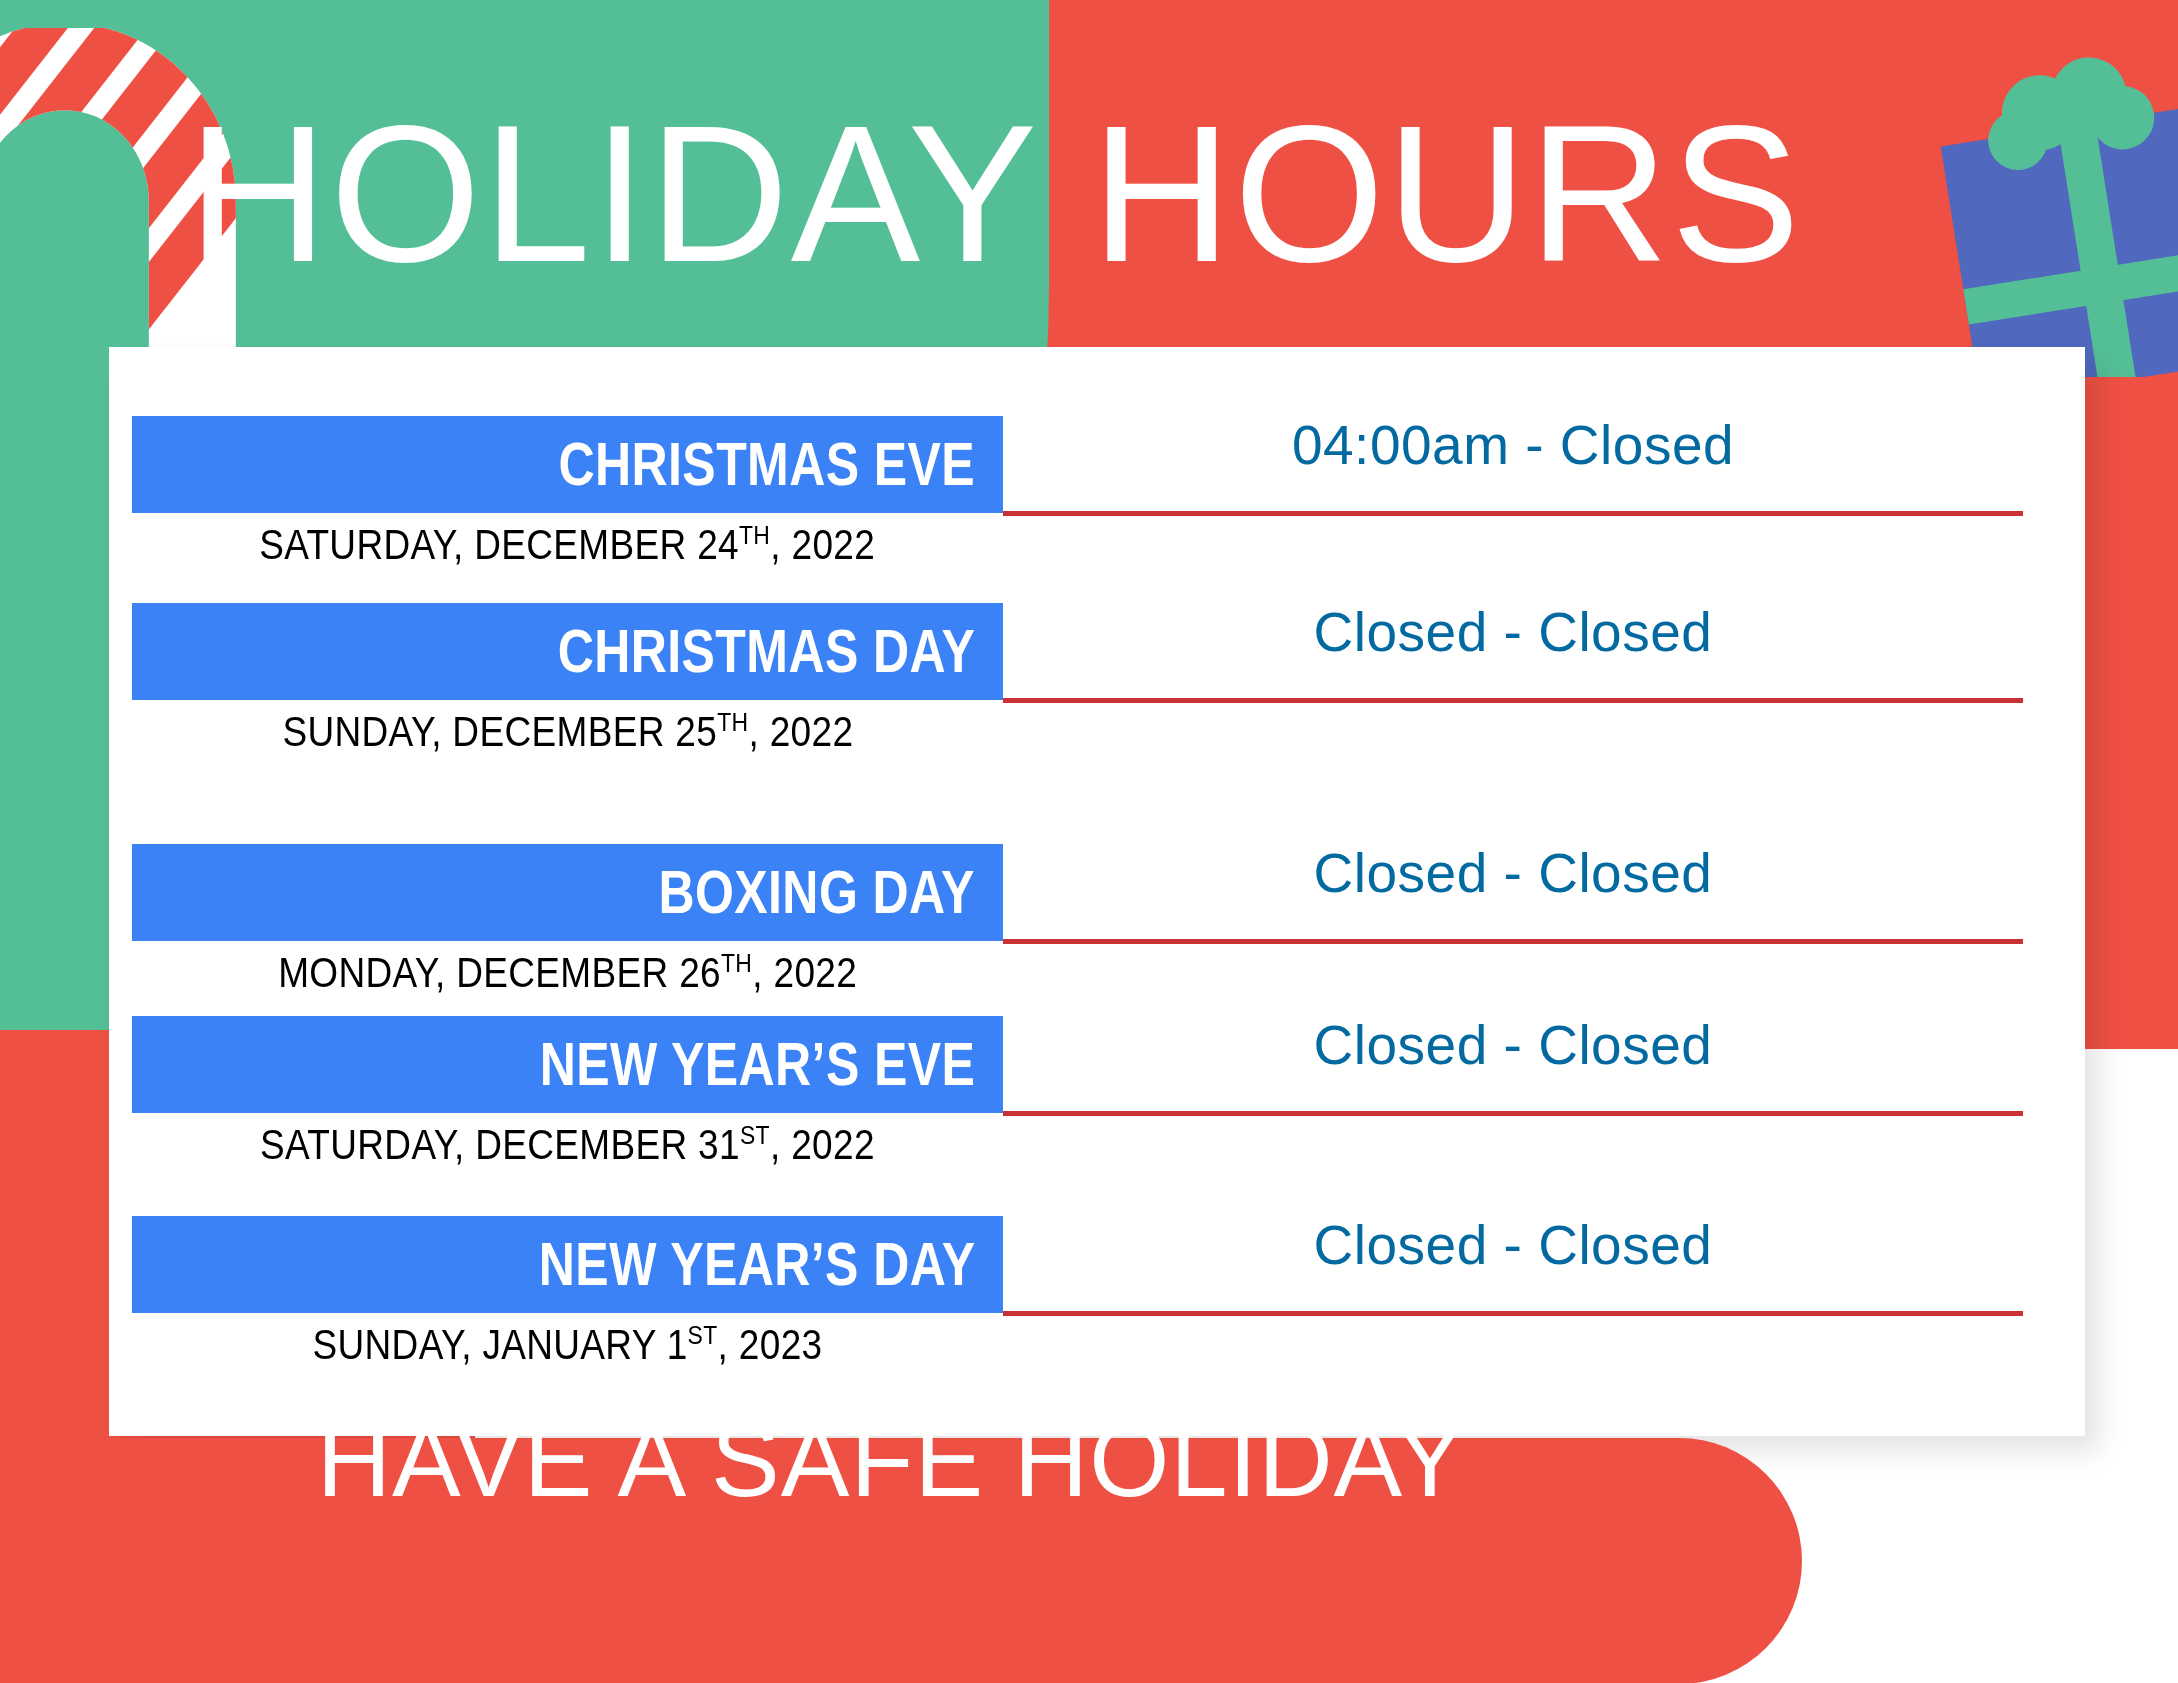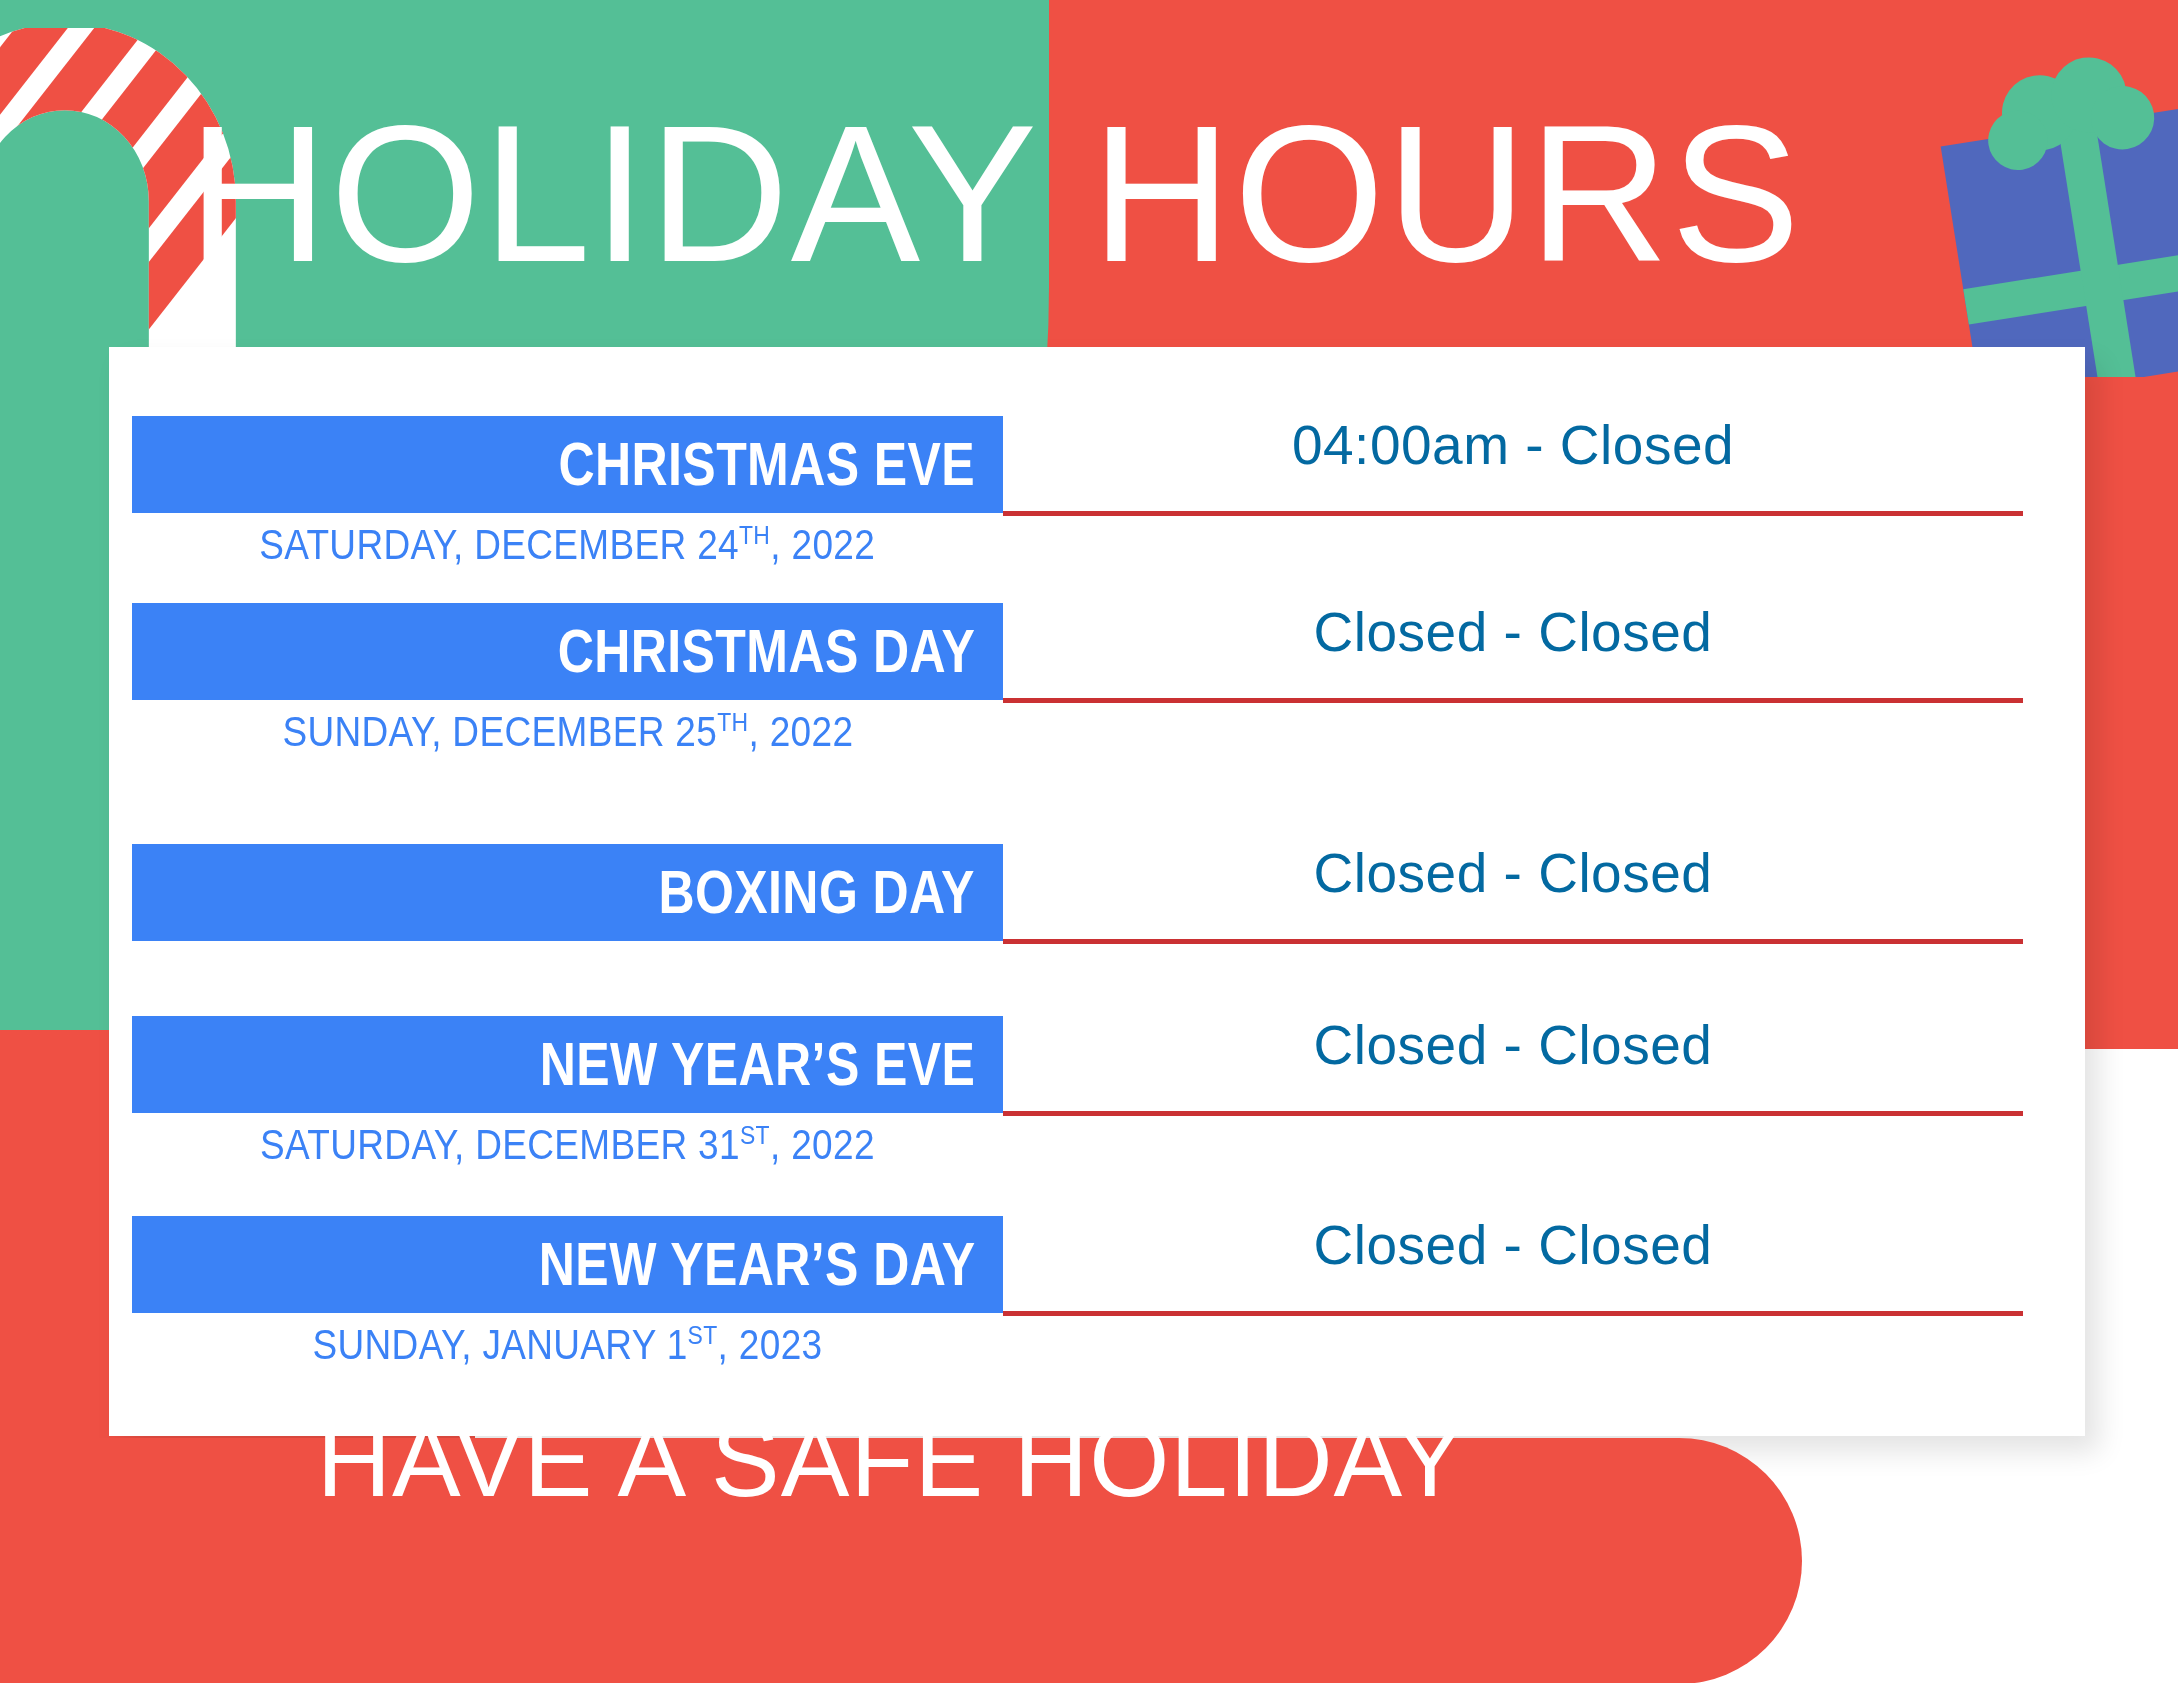--- a/index.html
+++ b/index.html
@@ -114,21 +114,21 @@
     transform: scaleX(0.82);
     transform-origin: right center;
     white-space: nowrap;
     line-height: 1;
   }
   .date {
     position: absolute;
     left: 23px; top: 103px;
     width: 871px;
     text-align: center;
-    color: #3b82f6;
+    color: #000000;
     font-size: 43px;
     letter-spacing: 0.4px;
     white-space: nowrap;
     line-height: 1.2;
   }
   .date i {
     font-style: normal;
     transform: scaleX(0.86);
     display: inline-block;
   }
@@ -239,20 +239,21 @@
       </div>
       <div class="date"><i><span>SUNDAY, DECEMBER 25</span><sup>TH</sup><span>, 2022</span></i></div>
       <div class="hours">Closed - Closed</div>
       <div class="underline"></div>
     </div>
 
     <div class="row" style="top:469px;margin-top:28px;">
       <div class="label-bar">
         <span>BOXING DAY</span>
       </div>
+      <div class="date"><i><span>MONDAY, DECEMBER 26</span><sup>TH</sup><span>, 2022</span></i></div>
       <div class="hours">Closed - Closed</div>
       <div class="underline"></div>
     </div>
 
     <div class="row" style="top:669px;">
       <div class="label-bar">
         <span>NEW YEAR’S EVE</span>
       </div>
       <div class="date"><i><span>SATURDAY, DECEMBER 31</span><sup>ST</sup><span>, 2022</span></i></div>
       <div class="hours">Closed - Closed</div>

